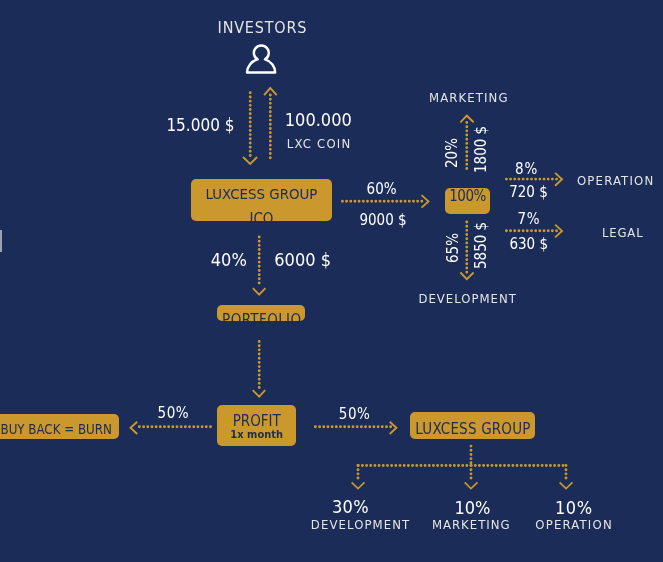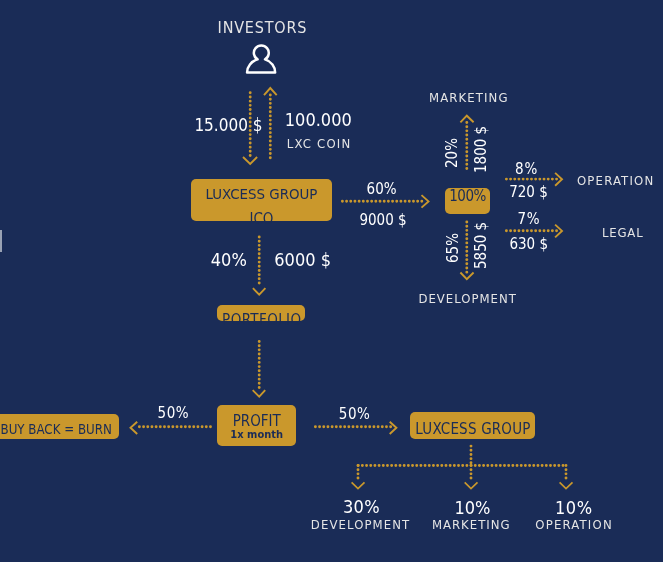--- a/index.html
+++ b/index.html
@@ -67,21 +67,21 @@
     <path class="hd-s" d="M464.7 482.3 L471 488.5 L477.5 482.3"></path>
     <path class="hd-s" d="M559.6 482.3 L566 488.5 L572.5 482.3"></path>
   </svg>
 
   <div class="gold" style="left:217.6px;top:19.5px;font-size:16px;letter-spacing:0.8px;">INVESTORS</div>
 
   <svg class="picon" style="left:244px;top:42px;" width="36" height="36" viewBox="0 0 36 36">
     <path d="M13.6 17.4 A7.45 7.45 0 1 1 21.0 17.4 C27.3 19.3 31.15 24.6 31.15 30.45 L3.05 30.45 C3.05 24.6 7.3 19.3 13.6 17.4 Z" fill="none" stroke="#ffffff" stroke-width="2.5" stroke-linejoin="round" stroke-linecap="round"></path>
   </svg>
 
-  <div class="white" style="left:166.4px;top:117px;font-size:17px;margin-left:28px;">15.000 $</div>
+  <div class="white" style="left:166.4px;top:117px;font-size:17px;">15.000 $</div>
   <div class="white" style="left:284.8px;top:110.8px;font-size:18px;">100.000</div>
   <div class="gold" style="left:286.8px;top:137.0px;font-size:13px;letter-spacing:1.2px;">LXC COIN</div>
 
   <div class="box" style="left:190.8px;top:179.1px;width:141.4px;height:42.3px;">
     <div style="font-size:14.9px;top:7.9px;">LUXCESS GROUP</div>
     <div style="font-size:15px;top:33px;">ICO</div>
   </div>
 
   <div class="white" style="left:366.6px;top:181.8px;font-size:15px;">60%</div>
   <div class="white" style="left:359.4px;top:212.7px;font-size:15px;">9000 $</div>
@@ -123,21 +123,21 @@
   <div class="box" style="left:-6.5px;top:414.3px;width:125.4px;height:24.9px;">
     <div style="font-size:13.2px;top:8.6px;">BUY BACK = BURN</div>
   </div>
 
   <div class="white" style="left:338.8px;top:406.5px;font-size:15px;letter-spacing:0.55px;">50%</div>
 
   <div class="box" style="left:409.5px;top:412.1px;width:125.8px;height:27.4px;">
     <div style="font-size:15px;top:9.7px;letter-spacing:0.2px;text-indent:1.2px;">LUXCESS GROUP</div>
   </div>
 
-  <div class="white" style="left:343px;top:497.7px;font-size:18px;letter-spacing:0.3px;">30%</div>
+  <div class="white" style="left:332px;top:497.7px;font-size:18px;letter-spacing:0.3px;">30%</div>
   <div class="gold" style="left:310.8px;top:517.6px;font-size:13px;letter-spacing:1.1px;">DEVELOPMENT</div>
   <div class="white" style="left:454.4px;top:498.6px;font-size:18px;">10%</div>
   <div class="gold" style="left:431.9px;top:518.0px;font-size:13px;letter-spacing:1.0px;">MARKETING</div>
   <div class="white" style="left:555.0px;top:498.8px;font-size:18px;letter-spacing:0.55px;">10%</div>
   <div class="gold" style="left:535.3px;top:517.9px;font-size:13px;letter-spacing:1.2px;">OPERATION</div>
 
   <div style="position:absolute;left:0;top:230px;width:2px;height:22px;background:#99a2b4;"></div>
 
 </div>
 

